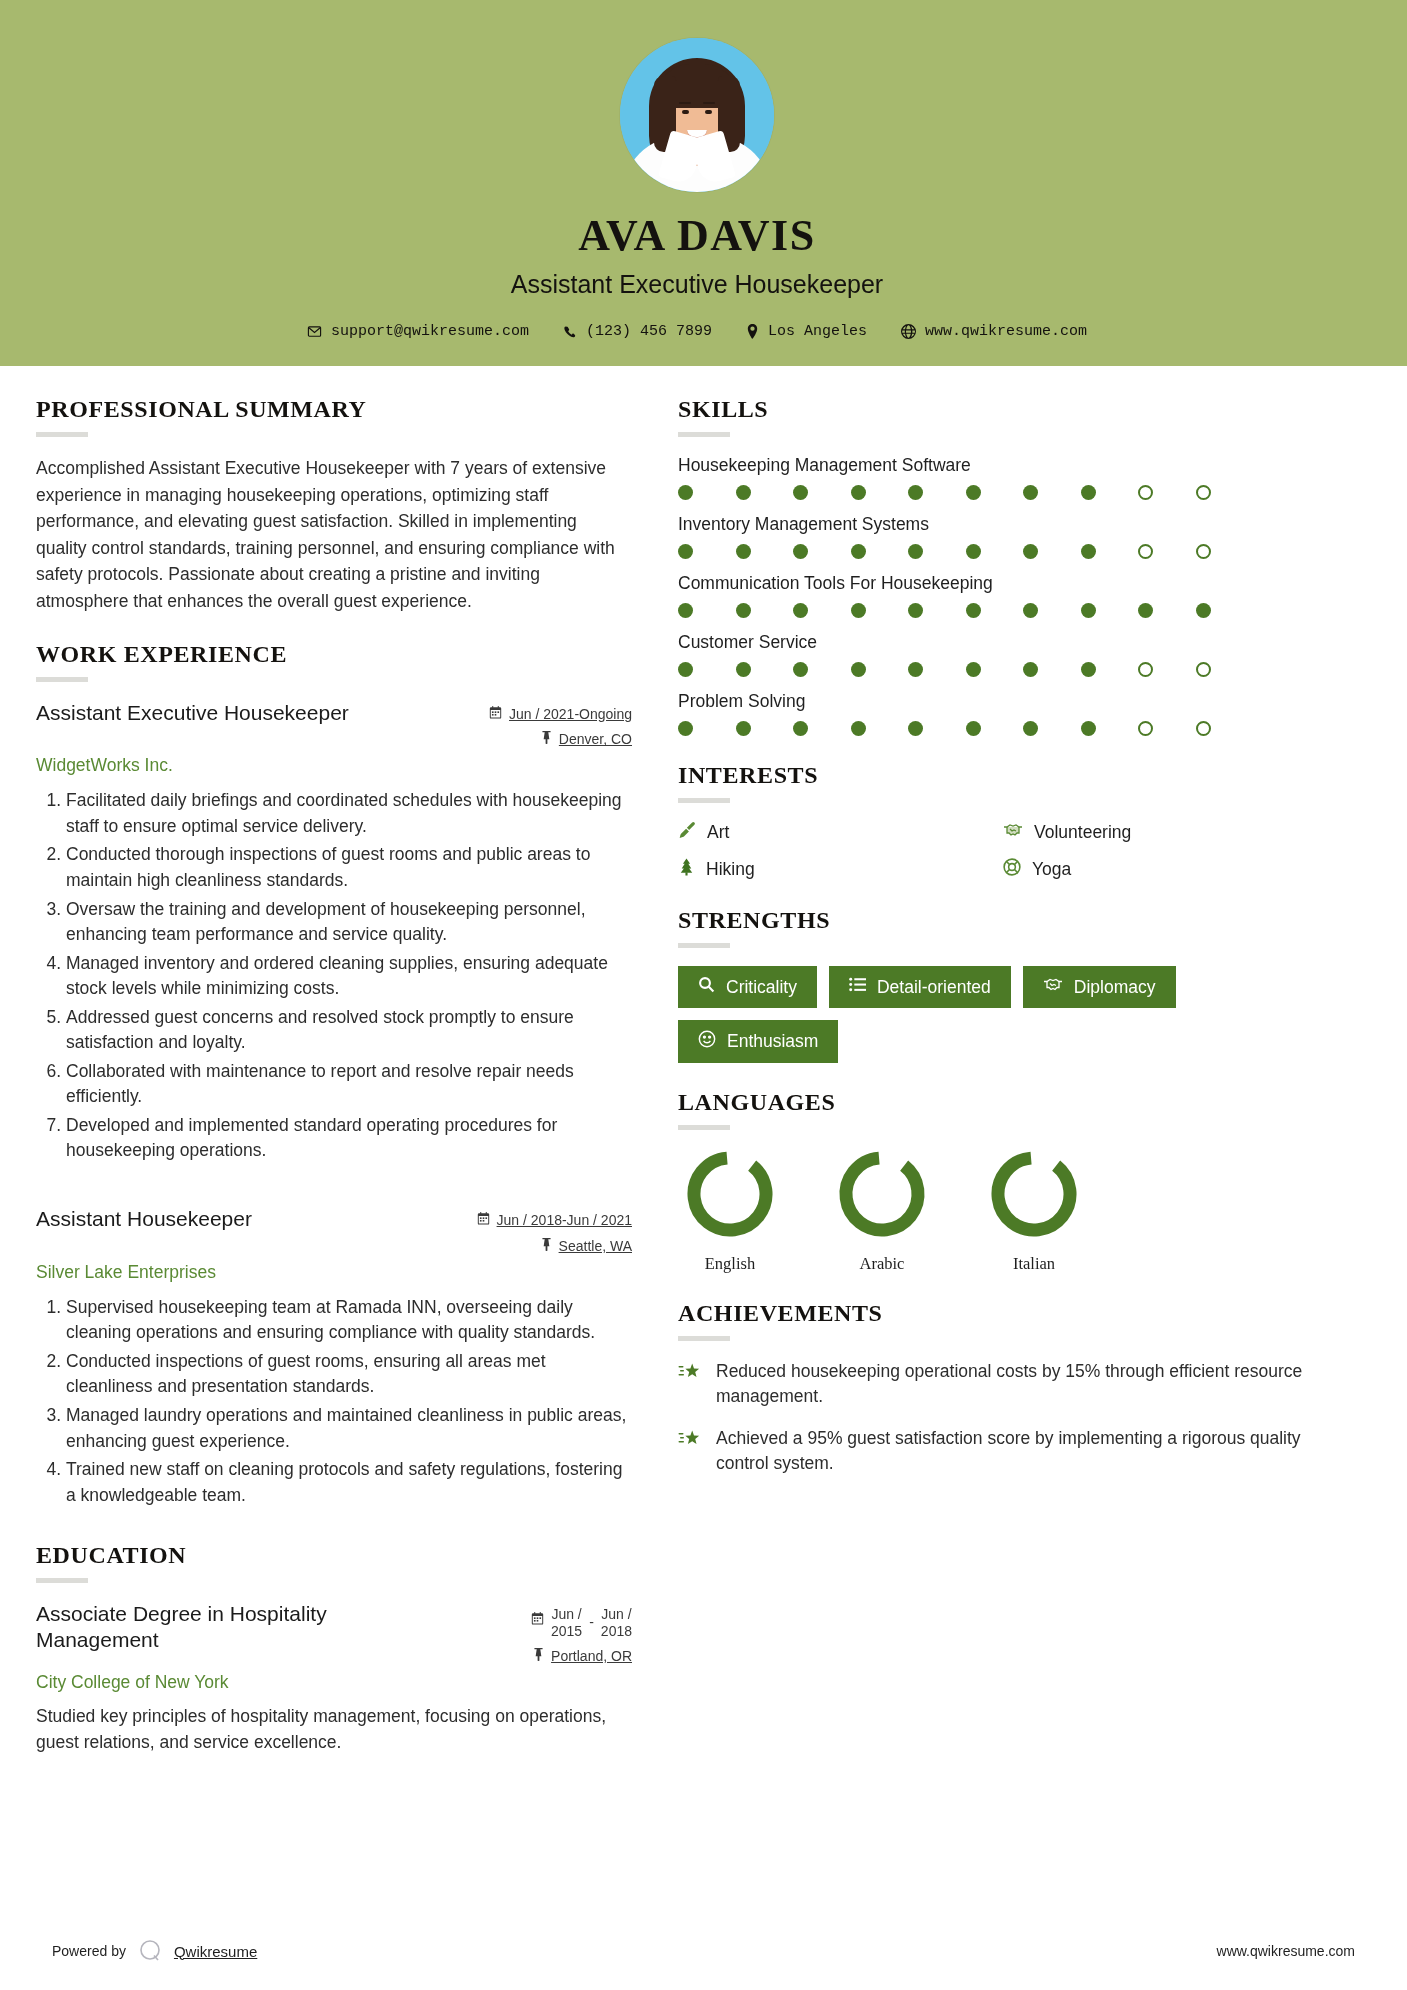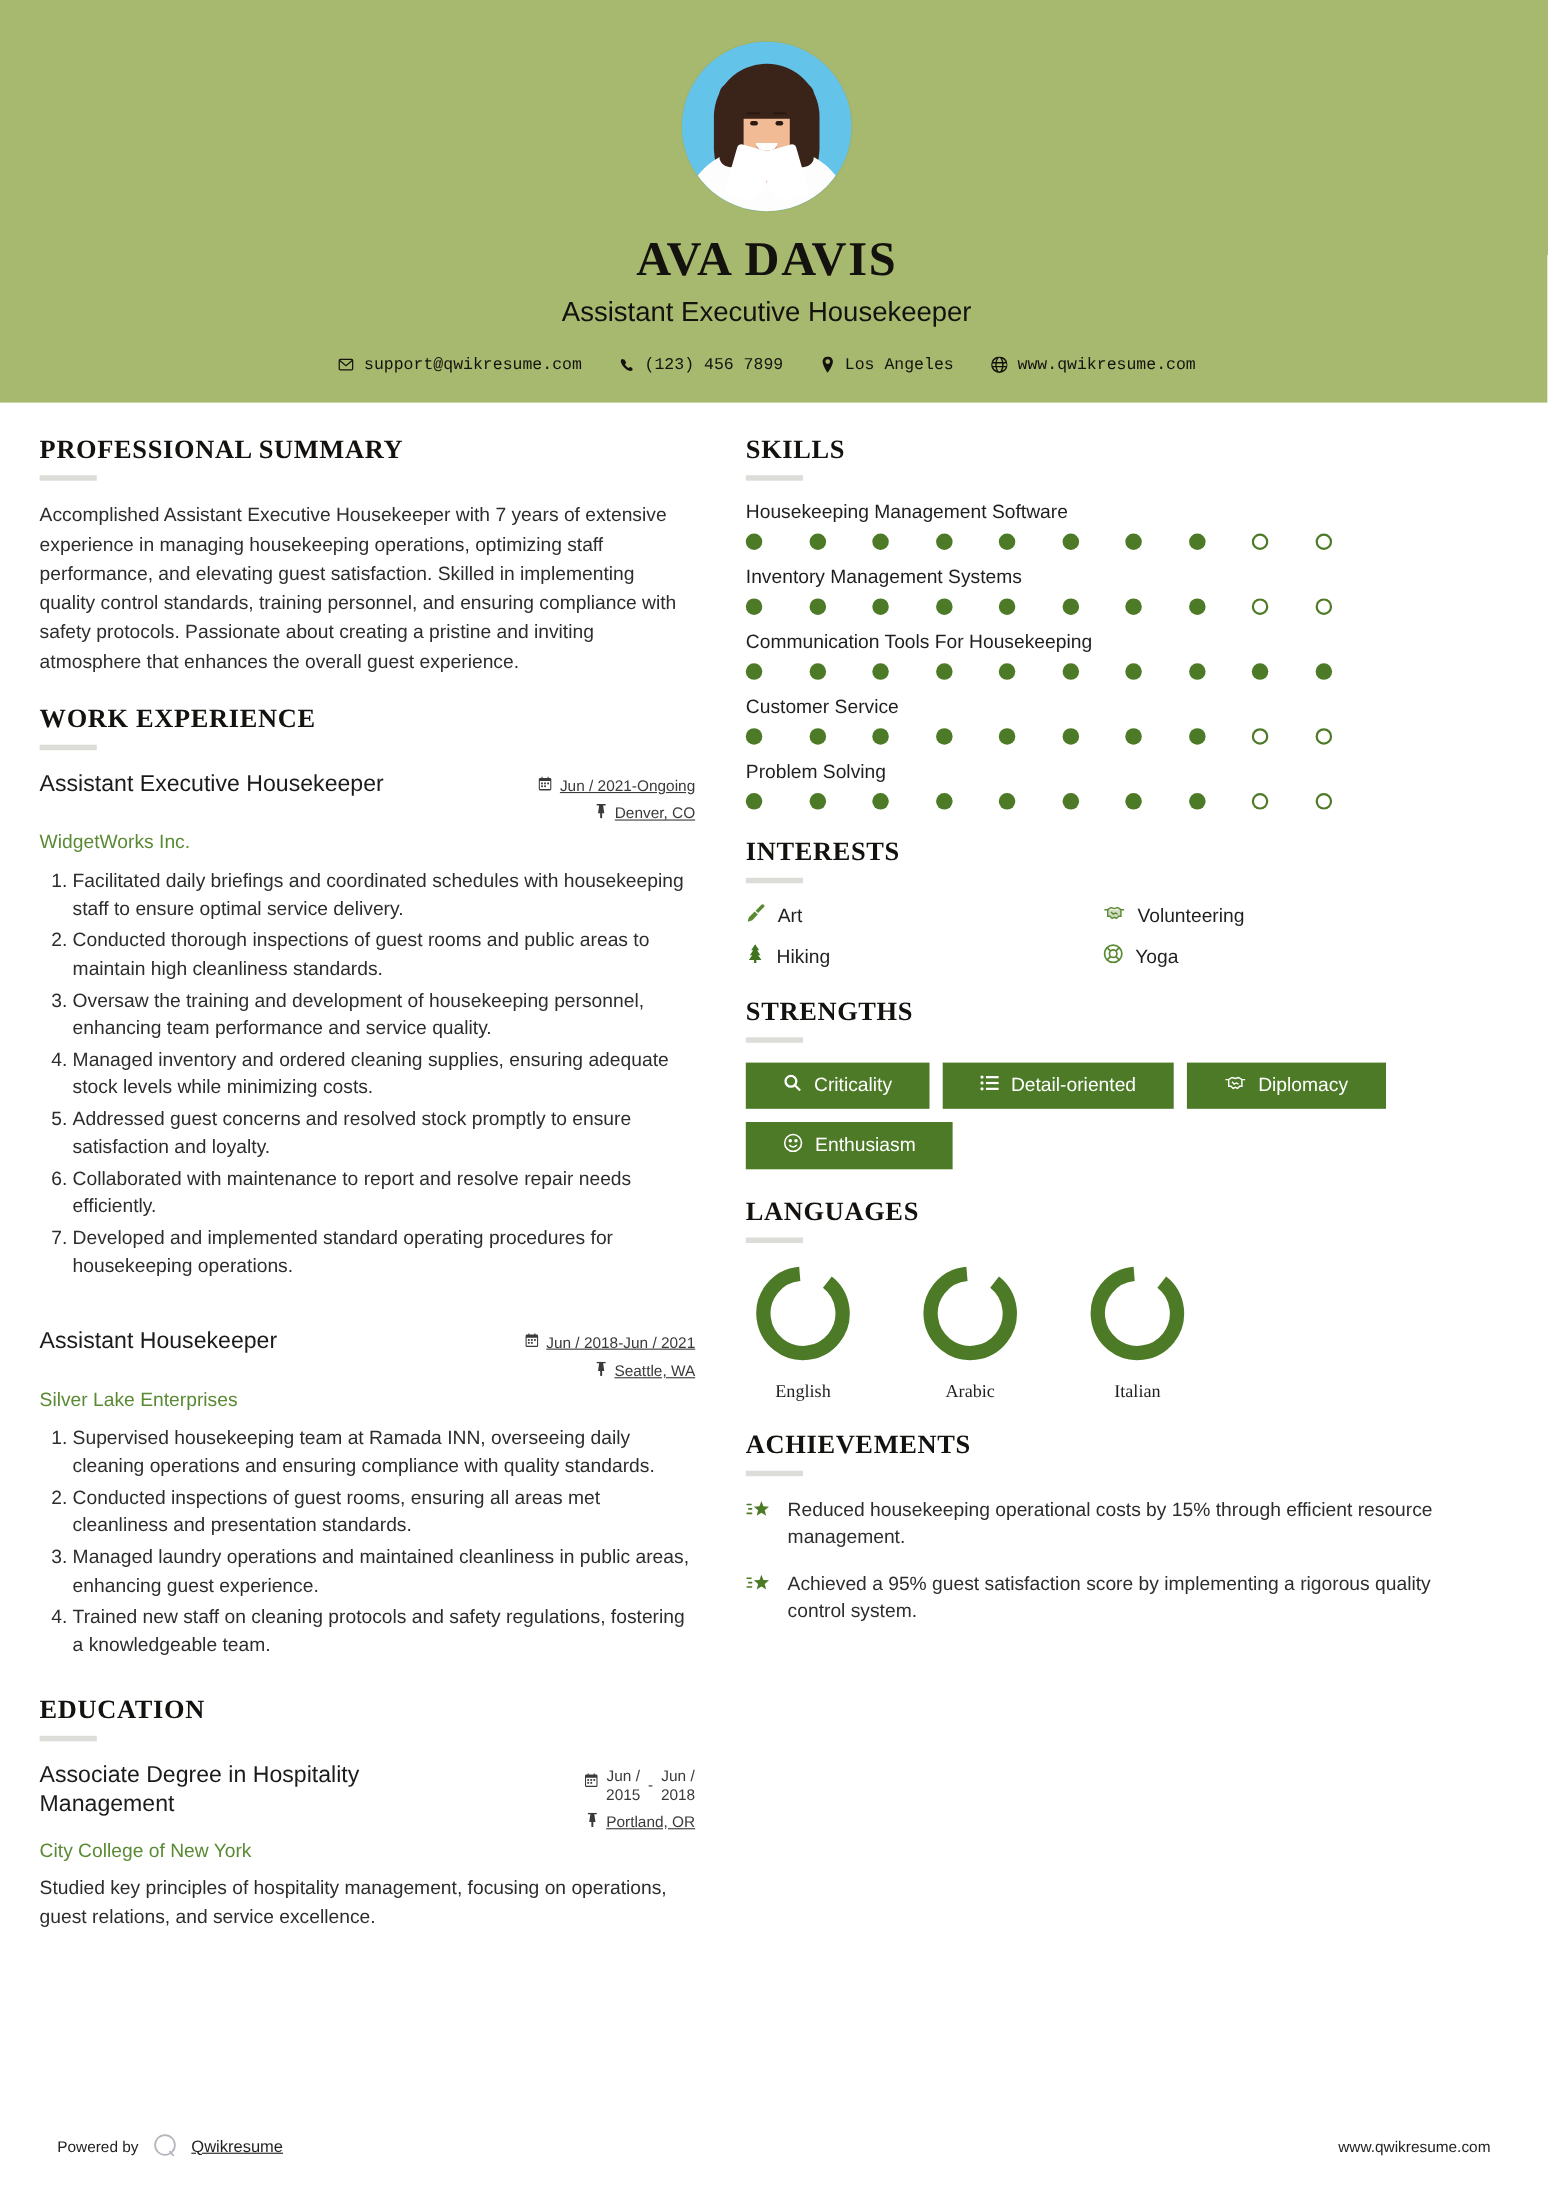--- a/index.html
+++ b/index.html
@@ -181,22 +181,22 @@
   
   .interests-grid {
     display: grid; grid-template-columns: 1fr 1fr; row-gap: 14px; column-gap: 10px;
   }
   .interest { display: flex; align-items: center; gap: 11px; font-size: 17.5px; color: #1f1f1f; }
 
   
   .strengths { display: flex; flex-wrap: wrap; gap: 12px; }
   .strength {
     background: #4c7a26; color: #ffffff;
-    padding: 10px 34px; font-size: 17.5px;
-    display: flex; align-items: flex-start; gap: 11px;
+    padding: 10px 20px; font-size: 17.5px;
+    display: flex; align-items: center; gap: 11px;
   }
 
   
   .langs { display: flex; gap: 60px; padding-left: 6px; font-family: Liberation Serif, serif; }
   .lang { text-align: center; width: 92px; }
   .lang-label { font-size: 16.5px; color: #1f1f1f; margin-top: 10px; }
 
   
   .ach { display: flex; gap: 14px; margin-bottom: 16px; align-items: flex-start; }
   .ach-text { font-size: 17.5px; line-height: 1.45; color: #2d2d2d; }

